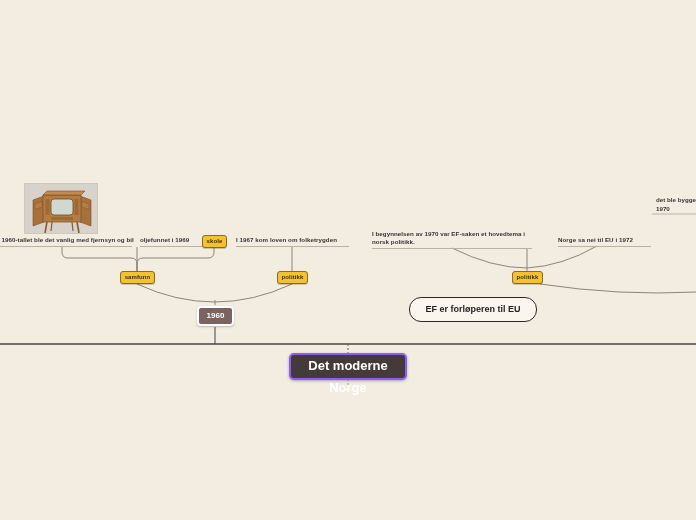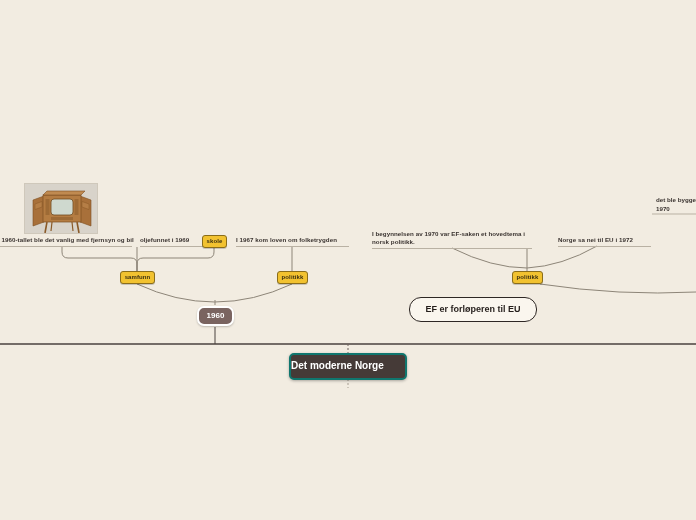--- a/index.html
+++ b/index.html
@@ -75,26 +75,26 @@
     line-height: 16px;
     height: 20px;
     box-sizing: border-box;
     box-shadow: 0 1px 2px rgba(0,0,0,0.22);
   }
 
   
   .root {
     position: absolute;
     background: #453a37;
-    border: 2px solid #0f766e;
+    border: 2px solid #8b5cf6;
     border-radius: 5px;
     color: #ffffff;
-    font-size: 10px;
-    font-weight: bold;
-    text-align: left;
+    font-size: 13px;
+    font-weight: bold;
+    text-align: center;
     line-height: 22px;
     height: 27px;
     box-sizing: border-box;
     box-shadow: 0 1px 3px rgba(0,0,0,0.3);
   }
 
   
   .callout {
     position: absolute;
     background: #faf6ee;
@@ -198,19 +198,19 @@
   </div>
 
   <div class="tag" style="left:202px; top:235px; width:25px;">skole</div>
 
   <div class="tag" style="left:120px; top:271px; width:35px;">samfunn</div>
 
   <div class="tag" style="left:277px; top:271px; width:31px;">politikk</div>
 
   <div class="tag" style="left:512px; top:271px; width:31px;">politikk</div>
 
-  <div class="decade" style="left:197px; top:306px; width:37px;border-radius:7px;">1960</div>
+  <div class="decade" style="left:197px; top:306px; width:37px;">1960</div>
 
   <div class="callout" style="left:409px; top:297px; width:128px;">EF er forløperen til EU</div>
 
   <div class="root" style="left:289px; top:353px; width:118px;">Det moderne Norge</div>
 
 </div>
 
 </body></html>

